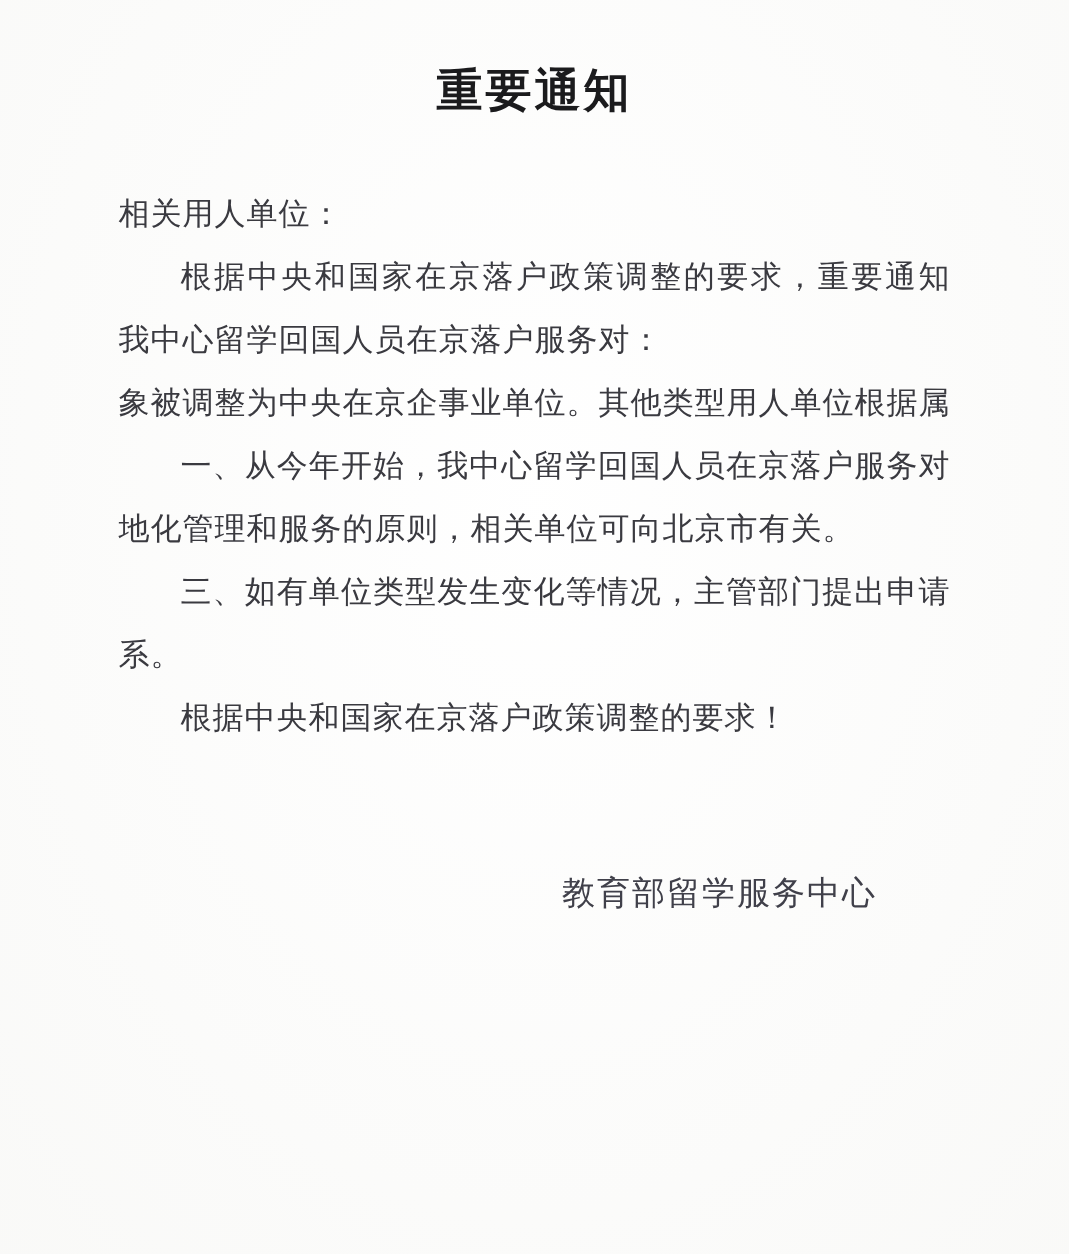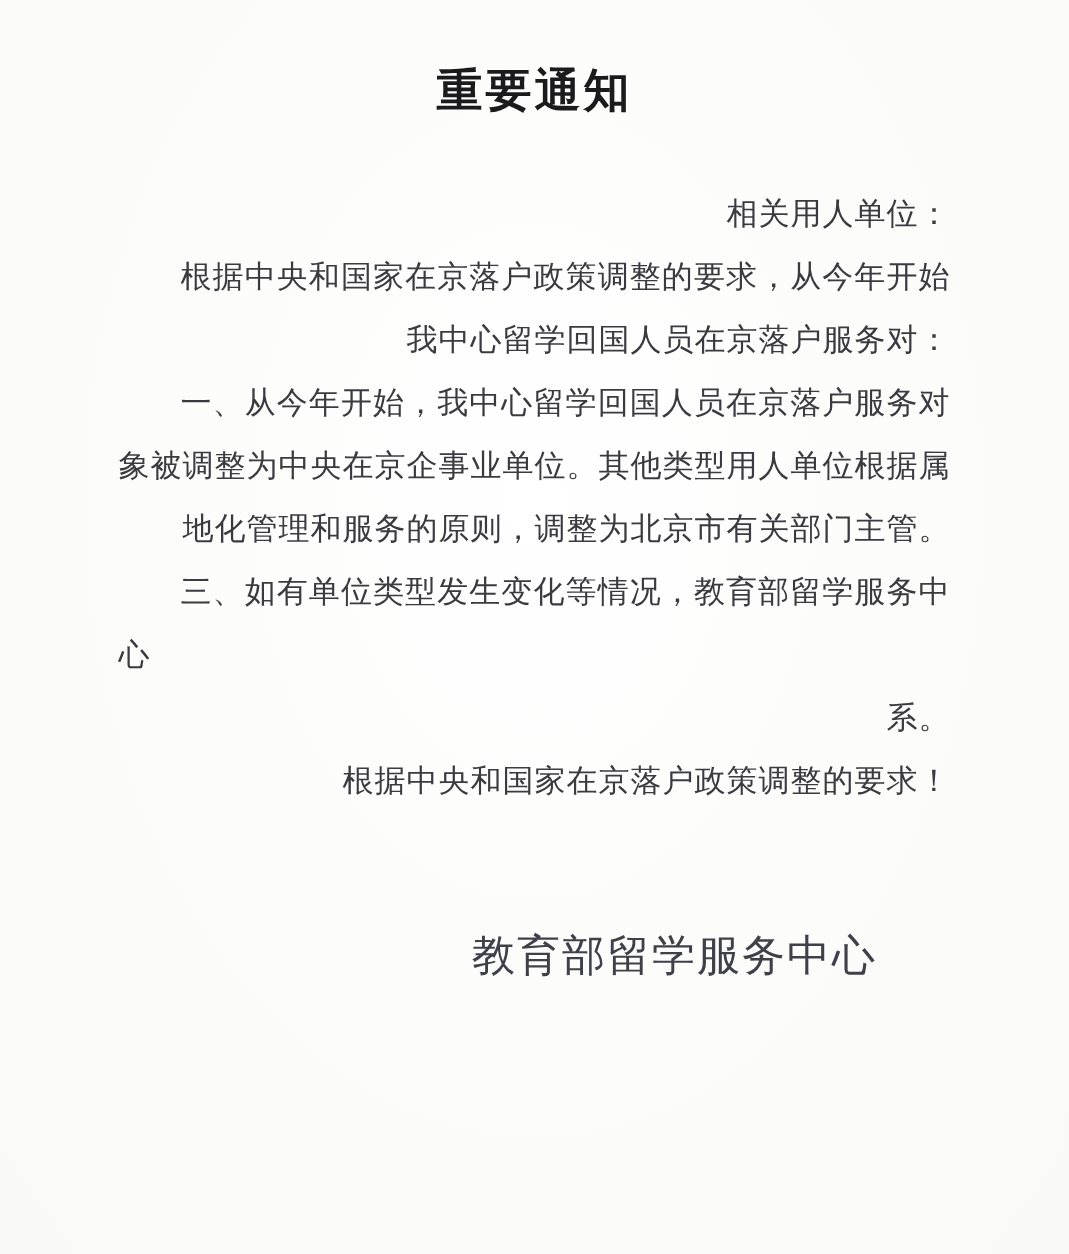--- a/index.html
+++ b/index.html
@@ -37,66 +37,66 @@
   .doc-body {
     width: 832px;
     margin: 64px auto 0 auto;
     color: var(--ink-body);
     font-size: 31px;
     line-height: 63px;
     letter-spacing: 1px;
   }
   .line {
     min-height: 63px;
-    text-align: right;
+    text-align: left;
   }
   .line.fill {
     text-align: justify;
     text-align-last: justify;
     text-justify: inter-character;
   }
   .line.indent {
     text-indent: 2em;
   }
   .signature-block {
     width: -moz-fit-content;
     width: fit-content;
     margin: 110px 192px 0 auto;
     text-align: center;
     color: var(--ink-sign);
-    font-size: 43px;
+    font-size: 33px;
     line-height: 68px;
     letter-spacing: 2px;
   }
 </style>
 </head>
 <body>
 
 <div class="page">
 
   <div class="doc-title">重要通知</div>
 
   <div class="doc-body">
 
     <div class="line">相关用人单位：</div>
 
     <div>
-      <div class="line indent fill">根据中央和国家在京落户政策调整的要求，从今年开始</div>
+      <div class="line indent fill">根据中央和国家在京落户政策调整的要求，重要通知</div>
       <div class="line">我中心留学回国人员在京落户服务对：</div>
     </div>
 
     <div>
+      <div class="line fill">象被调整为中央在京企事业单位。其他类型用人单位根据属</div>
       <div class="line indent fill">一、从今年开始，我中心留学回国人员在京落户服务对</div>
-      <div class="line fill">象被调整为中央在京企事业单位。其他类型用人单位根据属</div>
-      <div class="line">地化管理和服务的原则，调整为北京市有关部门主管。</div>
+      <div class="line">地化管理和服务的原则，相关单位可向北京市有关。</div>
     </div>
 
 
     <div>
-      <div class="line indent fill">三、如有单位类型发生变化等情况，教育部留学服务中心</div>
+      <div class="line indent fill">三、如有单位类型发生变化等情况，主管部门提出申请</div>
       <div class="line">系。</div>
     </div>
 
     <div>
       <div class="line indent">根据中央和国家在京落户政策调整的要求！</div>
     </div>
 
   </div>
 
   <div class="signature-block">

